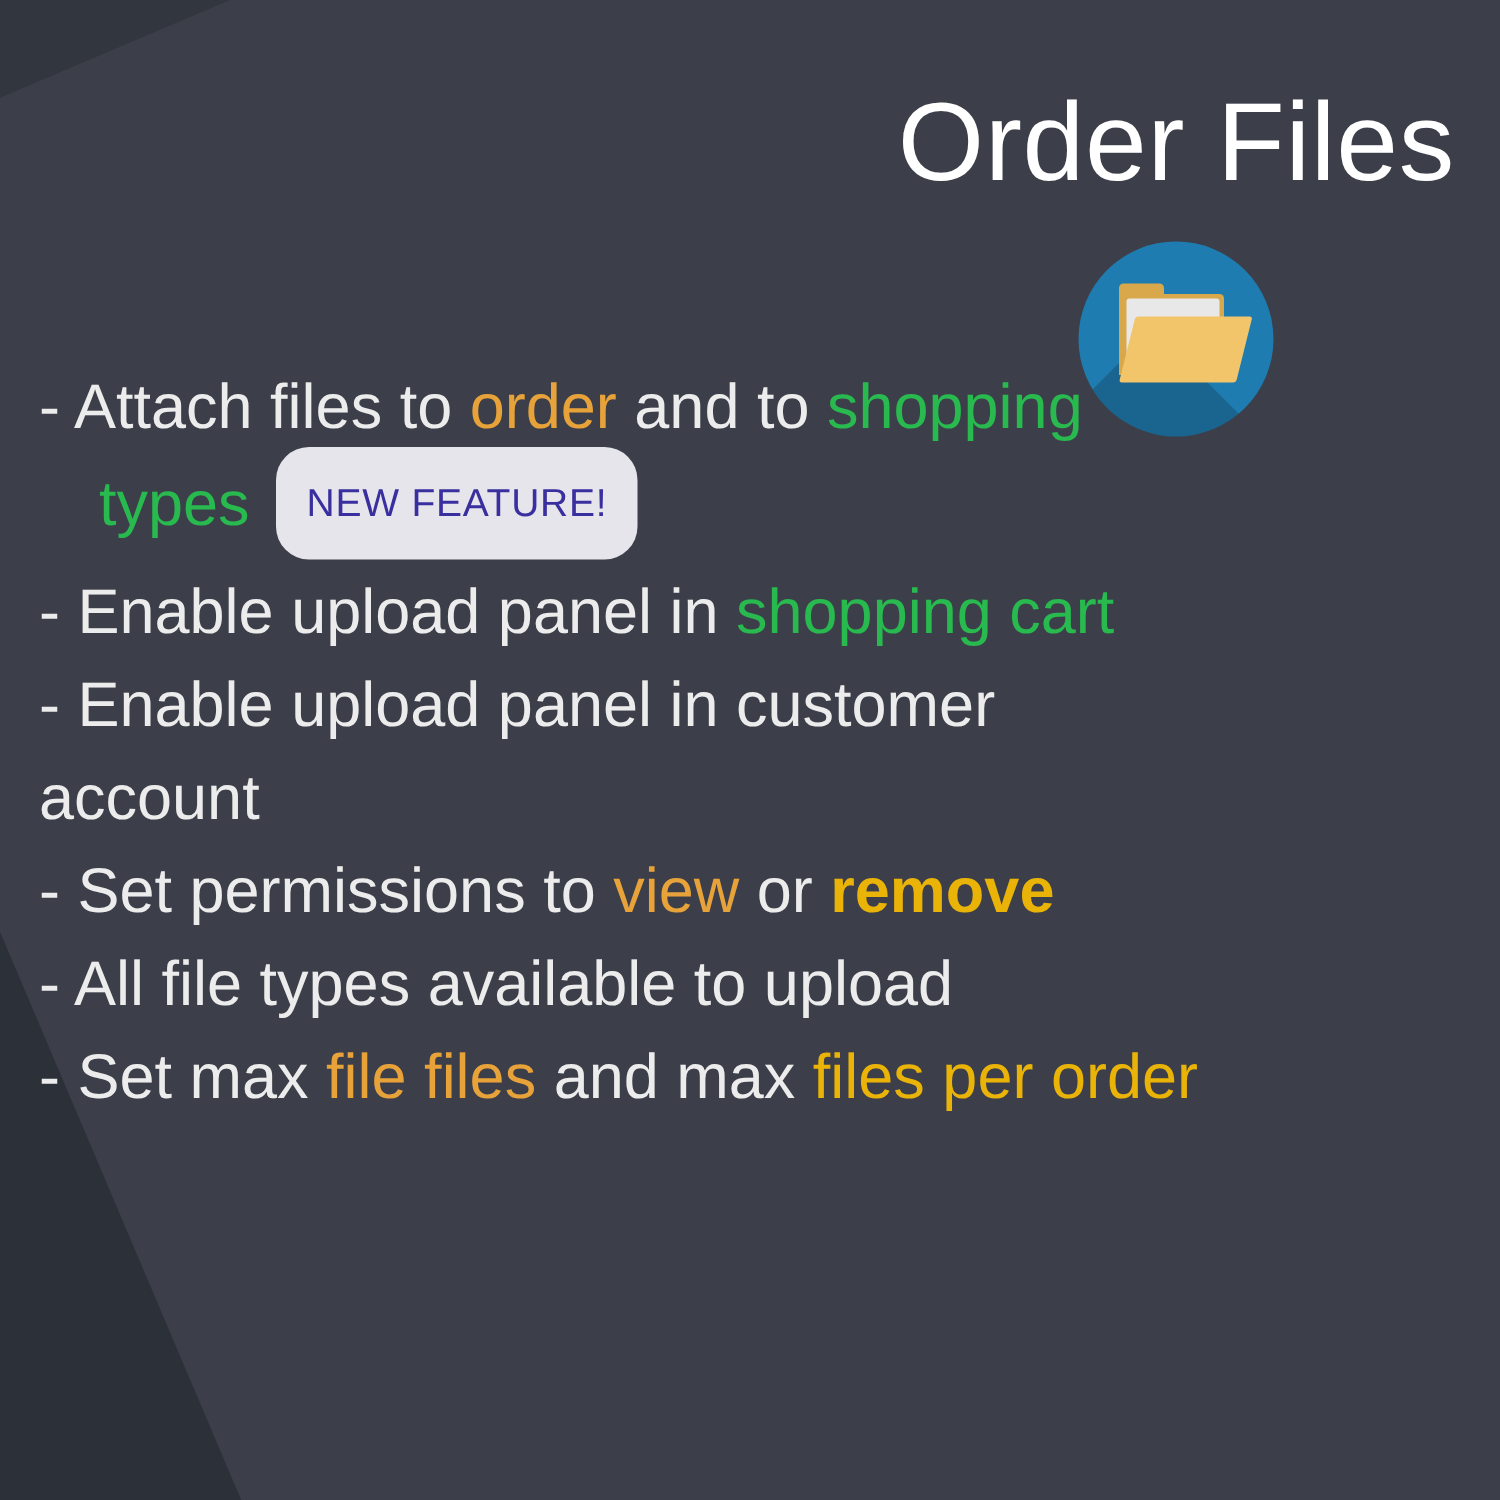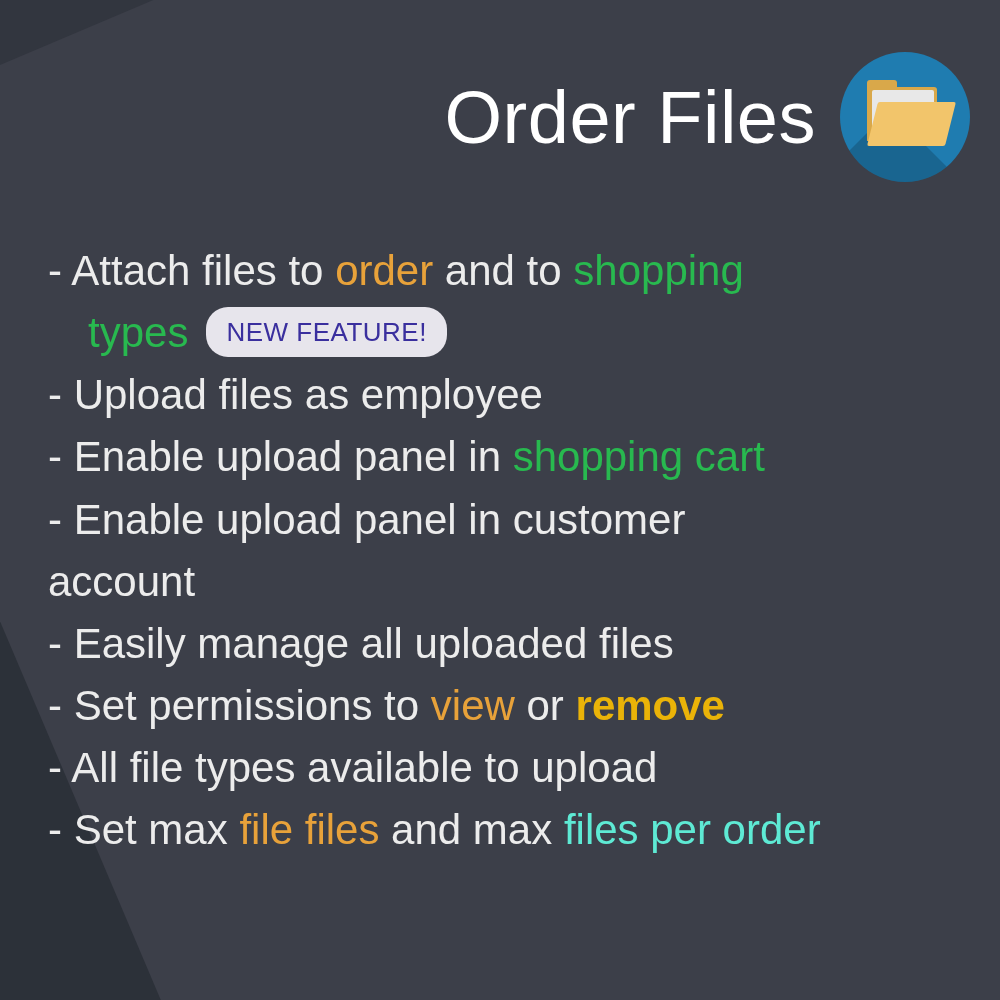--- a/index.html
+++ b/index.html
@@ -29,20 +29,21 @@
     left: -200px;
     transform: rotate(-23deg);
   }
   .header {
     position: absolute;
     top: 52px;
     right: 30px;
     display: flex;
     align-items: center;
     gap: 24px;
+    flex-direction: column;
   }
   .title {
     color: #fff;
     font-size: 74px;
     font-weight: 300;
     letter-spacing: 0.5px;
   }
   .folder-icon {
     width: 130px;
     height: 130px;
@@ -102,35 +103,34 @@
   }
   .features {
     position: absolute;
     top: 240px;
     left: 26px;
     right: 20px;
     color: #ececec;
     font-size: 42px;
     line-height: 1.48;
     font-weight: 400;
-    margin-left: 22px;
   }
   .features .row { display: block; }
   .indent { padding-left: 40px; }
   .orange { color: #e8a23a; }
   .green { color: #28b94f; }
   .red { color: #eab308; font-weight: bold; }
-  .cyan { color: #5eead4; }
+  .cyan { color: #eab308; }
   .badge {
     display: inline-block;
     background: #e7e5ec;
     color: #3a2f9e;
     font-size: 26px;
     font-weight: 500;
-    padding: 6px 20px;
+    padding: 18px 20px;
     border-radius: 22px;
     vertical-align: middle;
     margin-left: 18px;
     position: relative;
     top: -4px;
     letter-spacing: 0.5px;
   }
 </style>
 </head>
 <body>
@@ -149,27 +149,25 @@
   </div>
 </div>
 
 <div class="features">
   <span class="row">
     <span>- Attach files to </span><span class="orange">order</span><span> and to  </span><span class="green">shopping</span>
   </span>
   <span class="row indent">
     <span class="green">types</span><span class="badge">NEW FEATURE!</span>
   </span>
-  <span class="row">- Upload files as employee</span>
   <span class="row">
     <span>- Enable upload panel in </span><span class="green">shopping cart</span>
   </span>
   <span class="row">- Enable upload panel in customer</span>
   <span class="row">account</span>
-  <span class="row">- Easily manage all uploaded files</span>
   <span class="row">
     <span>- Set permissions to </span><span class="orange">view</span><span> or </span><span class="red">remove</span>
   </span>
   <span class="row">- All file types available to upload</span>
   <span class="row">
     <span>- Set max </span><span class="orange">file files</span><span> and max </span><span class="cyan">files per order</span>
   </span>
 </div>
 
 </body></html>

